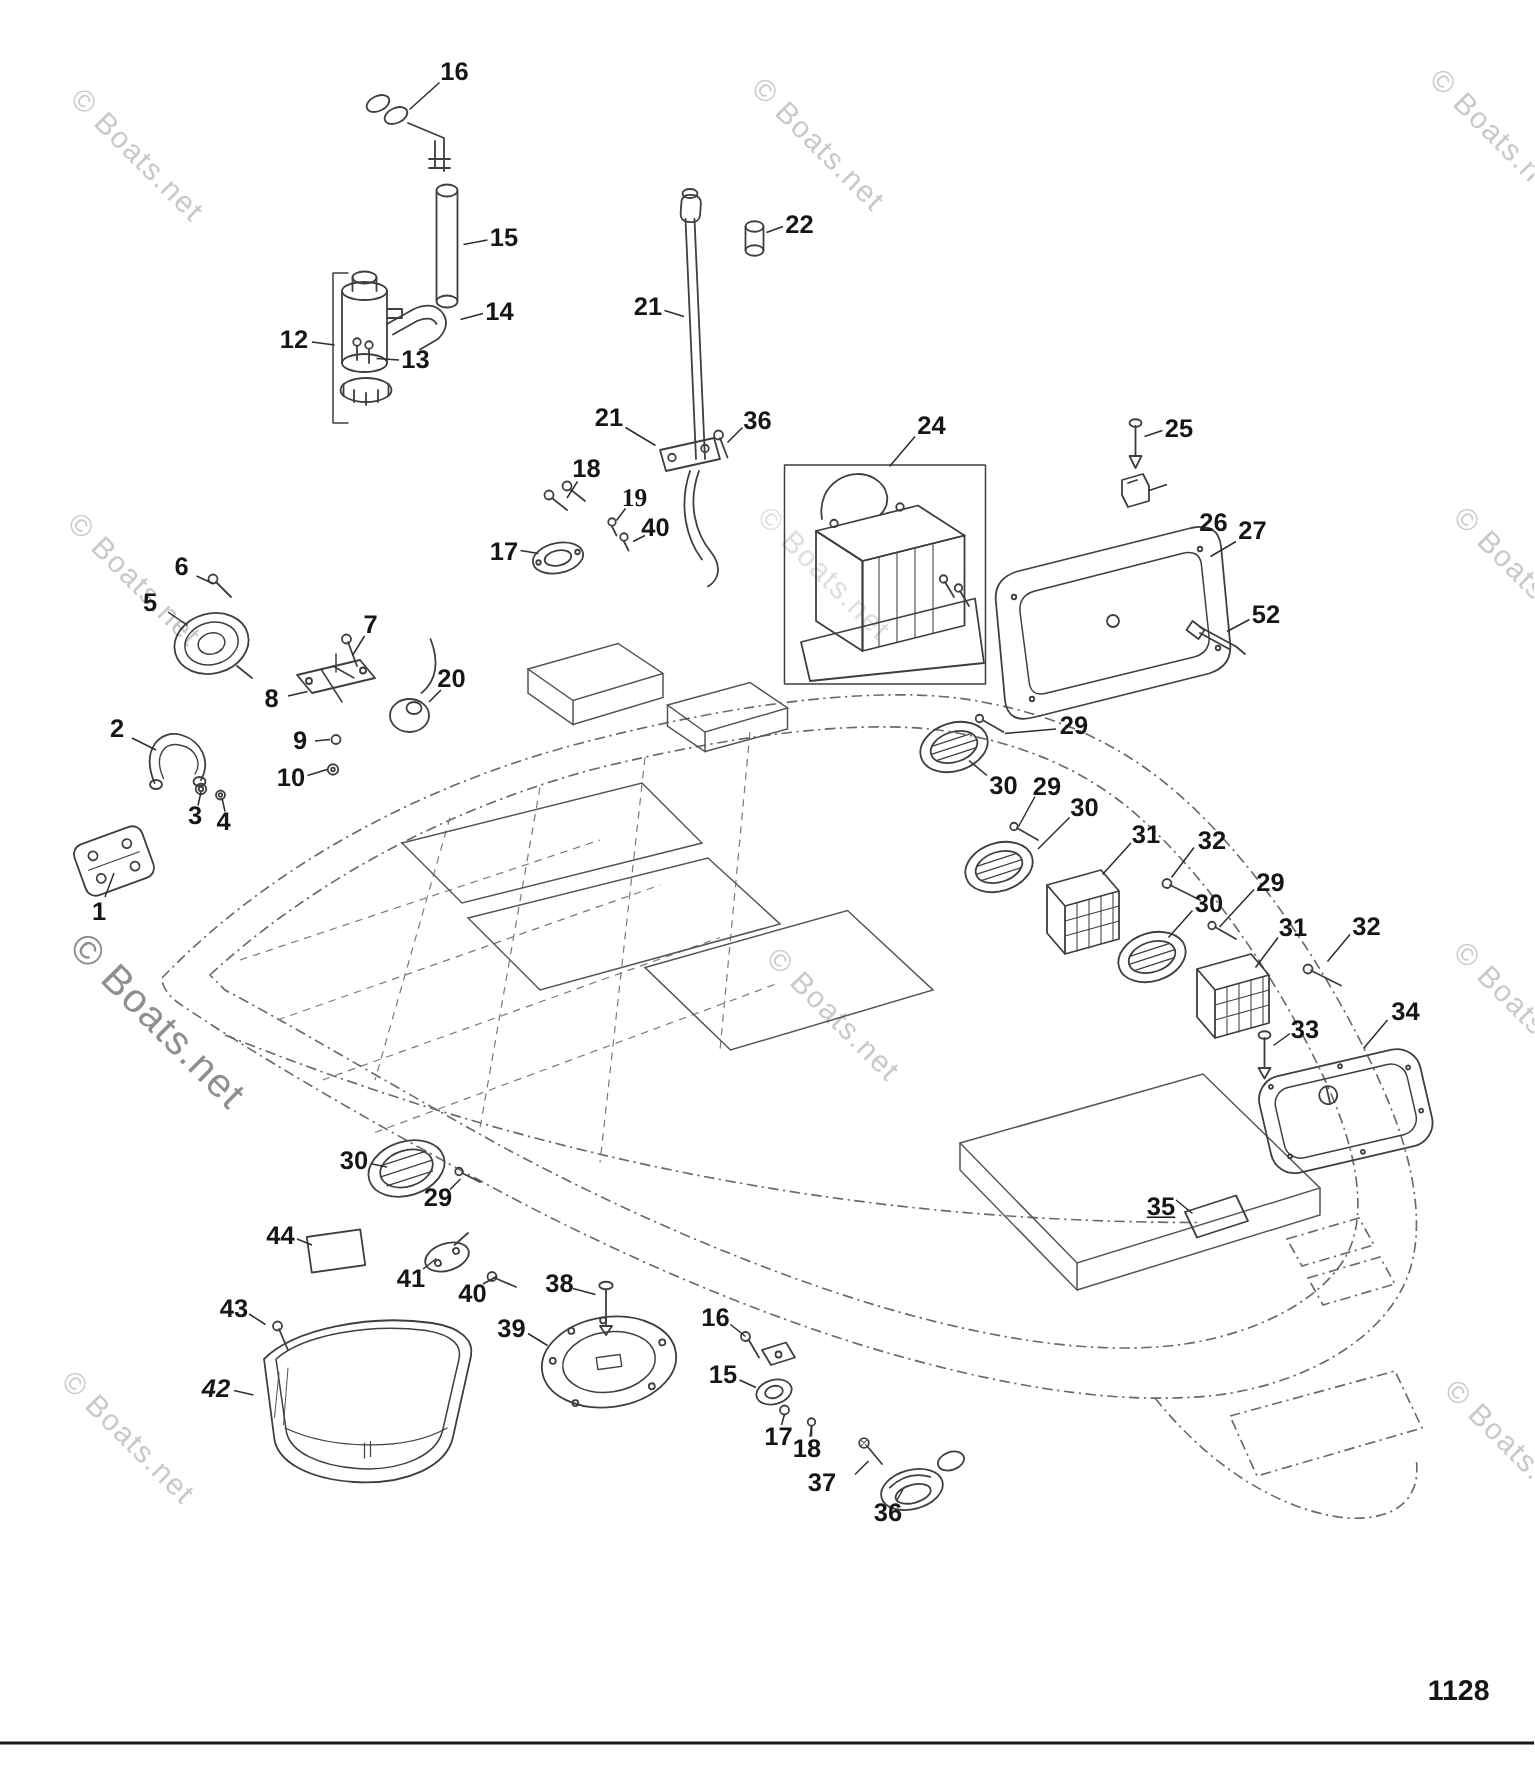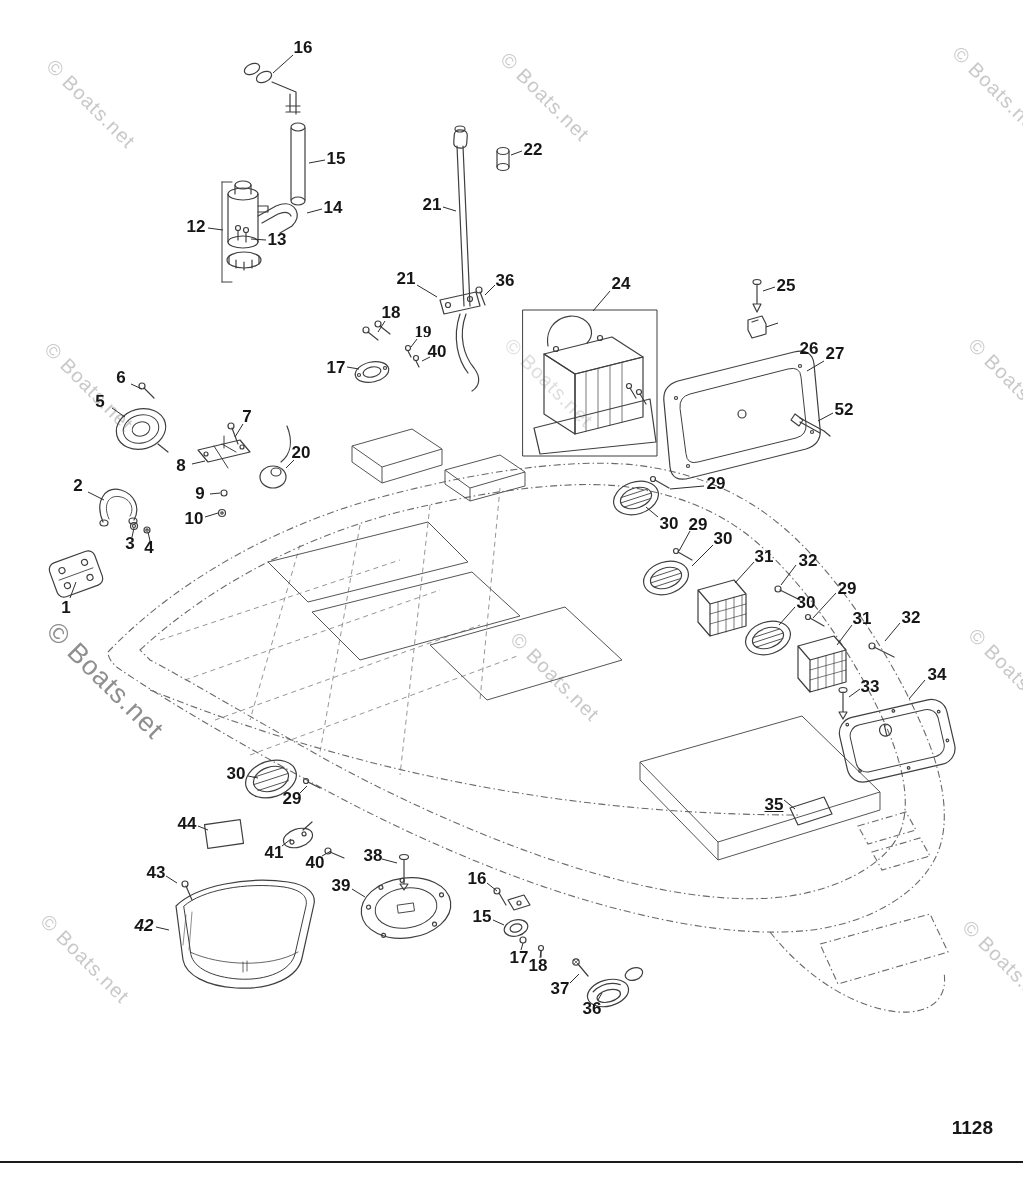--- a/index.html
+++ b/index.html
@@ -451,19 +451,19 @@
       <div class="callout" style="left: 274px; top: 853px;">41</div>
       <div class="callout" style="left: 315px; top: 863px;">40</div>
       <div class="callout" style="left: 373px; top: 856px;">38</div>
       <div class="callout" style="left: 156px; top: 873px;">43</div>
       <div class="callout" style="left: 341px; top: 886px;">39</div>
       <div class="callout" style="left: 477px; top: 879px;">16</div>
       <div class="callout" style="left: 482px; top: 917px;">15</div>
       <div class="callout" style="left: 144px; top: 926px; font-style: italic;">42</div>
       <div class="callout" style="left: 519px; top: 958px;">17</div>
       <div class="callout" style="left: 538px; top: 966px;">18</div>
-      <div class="callout" style="left: 560px; top: 989px;">37</div>
+      <div class="callout" style="left: 548px; top: 989px;">37</div>
       <div class="callout" style="left: 592px; top: 1009px;">36</div>
     </div>
 
   <div class="page-number">1128</div>
   <div class="footer-rule"></div>
 </div>
 
 </body></html>

